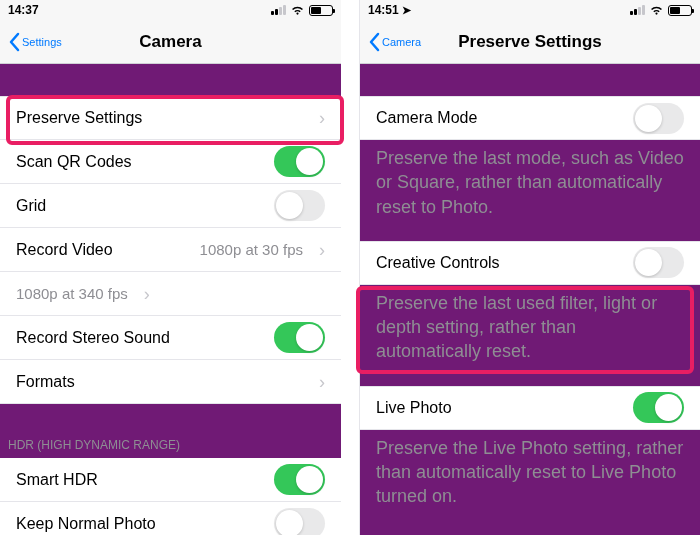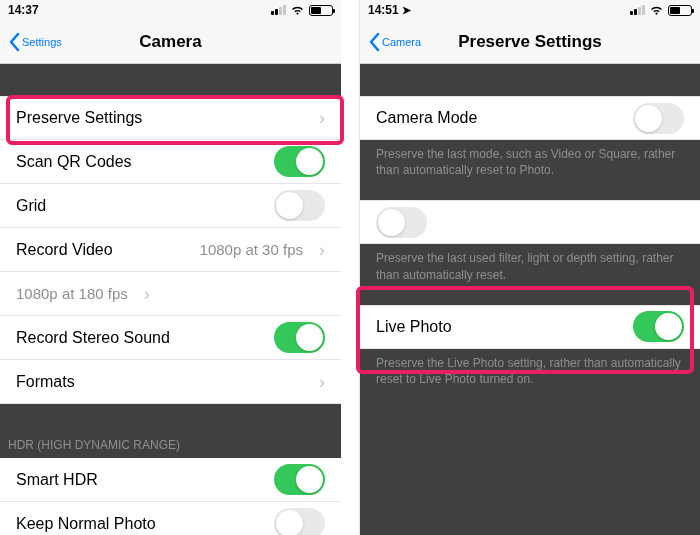--- a/index.html
+++ b/index.html
@@ -7,21 +7,21 @@
       font-family: -apple-system, BlinkMacSystemFont, "Helvetica Neue", sans-serif;
       background: #fff;
       display: flex;
       width: 700px;
       height: 535px;
       overflow: hidden;
     }
     .screen {
       width: 350px;
       height: 535px;
-      background: #404040;
+      background: #701a75;
       display: flex;
       flex-direction: column;
       position: relative;
     }
     .screen + .screen { border-left: 1px solid #e5e5ea; margin-left: 18px; }
     .status-bar {
       height: 20px;
       display: flex;
       align-items: center;
       justify-content: space-between;
@@ -60,21 +60,21 @@
     .content { flex: 1; overflow: hidden; }
     .group { margin-top: 28px; }
     .group.first { margin-top: 32px; }
     .group-header {
       font-size: 12px;
       color: #8e8e93;
       padding: 6px 8px;
       text-transform: uppercase;
     }
     .group-footer {
-      font-size: 12px;
+      font-size: 18px;
       color: #8e8e93;
       padding: 6px 16px 4px;
       line-height: 1.35;
     }
     .row {
       background: #fff;
       min-height: 44px;
       display: flex;
       align-items: center;
       padding: 0 16px;
@@ -179,21 +179,21 @@
       <div class="row">
         <span class="label">Grid</span>
         <div class="toggle"></div>
       </div>
       <div class="row">
         <span class="label">Record Video</span>
         <span class="detail">1080p at 30 fps</span>
         <span class="chevron">›</span>
       </div>
       <div class="row">
-        <span class="detail">1080p at 180 fps</span>
+        <span class="detail">1080p at 340 fps</span>
         <span class="chevron">›</span>
       </div>
       <div class="row">
         <span class="label">Record Stereo Sound</span>
         <div class="toggle on"></div>
       </div>
       <div class="row">
         <span class="label">Formats</span>
         <span class="chevron">›</span>
       </div>
@@ -243,20 +243,21 @@
   <div class="content">
     <div class="group first">
       <div class="row">
         <span class="label">Camera Mode</span>
         <div class="toggle"></div>
       </div>
       <div class="group-footer">Preserve the last mode, such as Video or Square, rather than automatically reset to Photo.</div>
     </div>
     <div class="group" style="margin-top:18px">
       <div class="row">
+        <span class="label">Creative Controls</span>
         <div class="toggle"></div>
       </div>
       <div class="group-footer">Preserve the last used filter, light or depth setting, rather than automatically reset.</div>
     </div>
     <div class="group" style="margin-top:18px">
       <div class="row">
         <span class="label">Live Photo</span>
         <div class="toggle on"></div>
       </div>
       <div class="group-footer">Preserve the Live Photo setting, rather than automatically reset to Live Photo turned on.</div>

